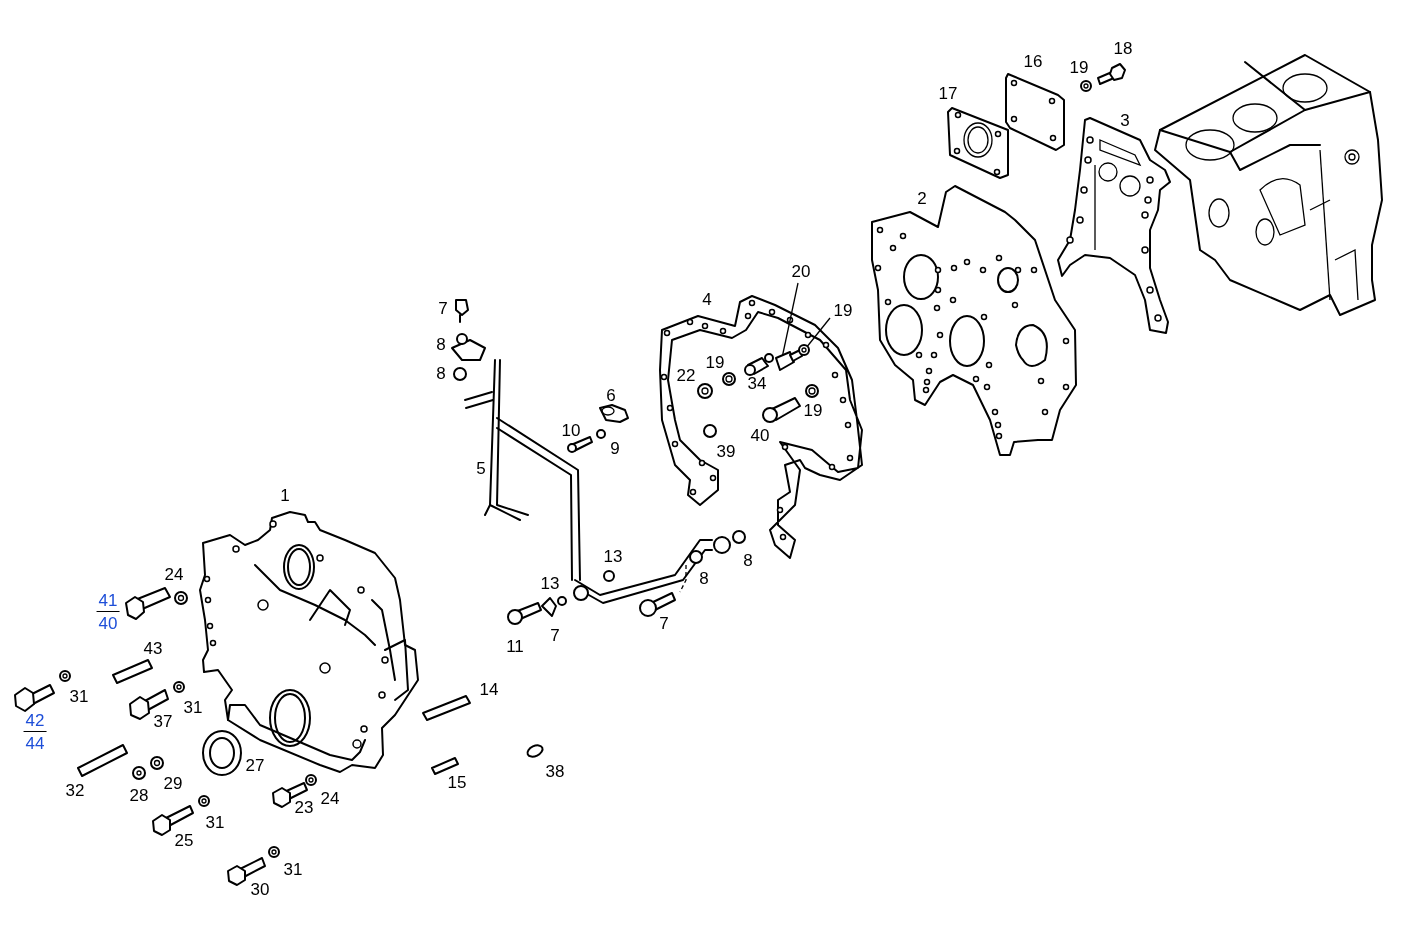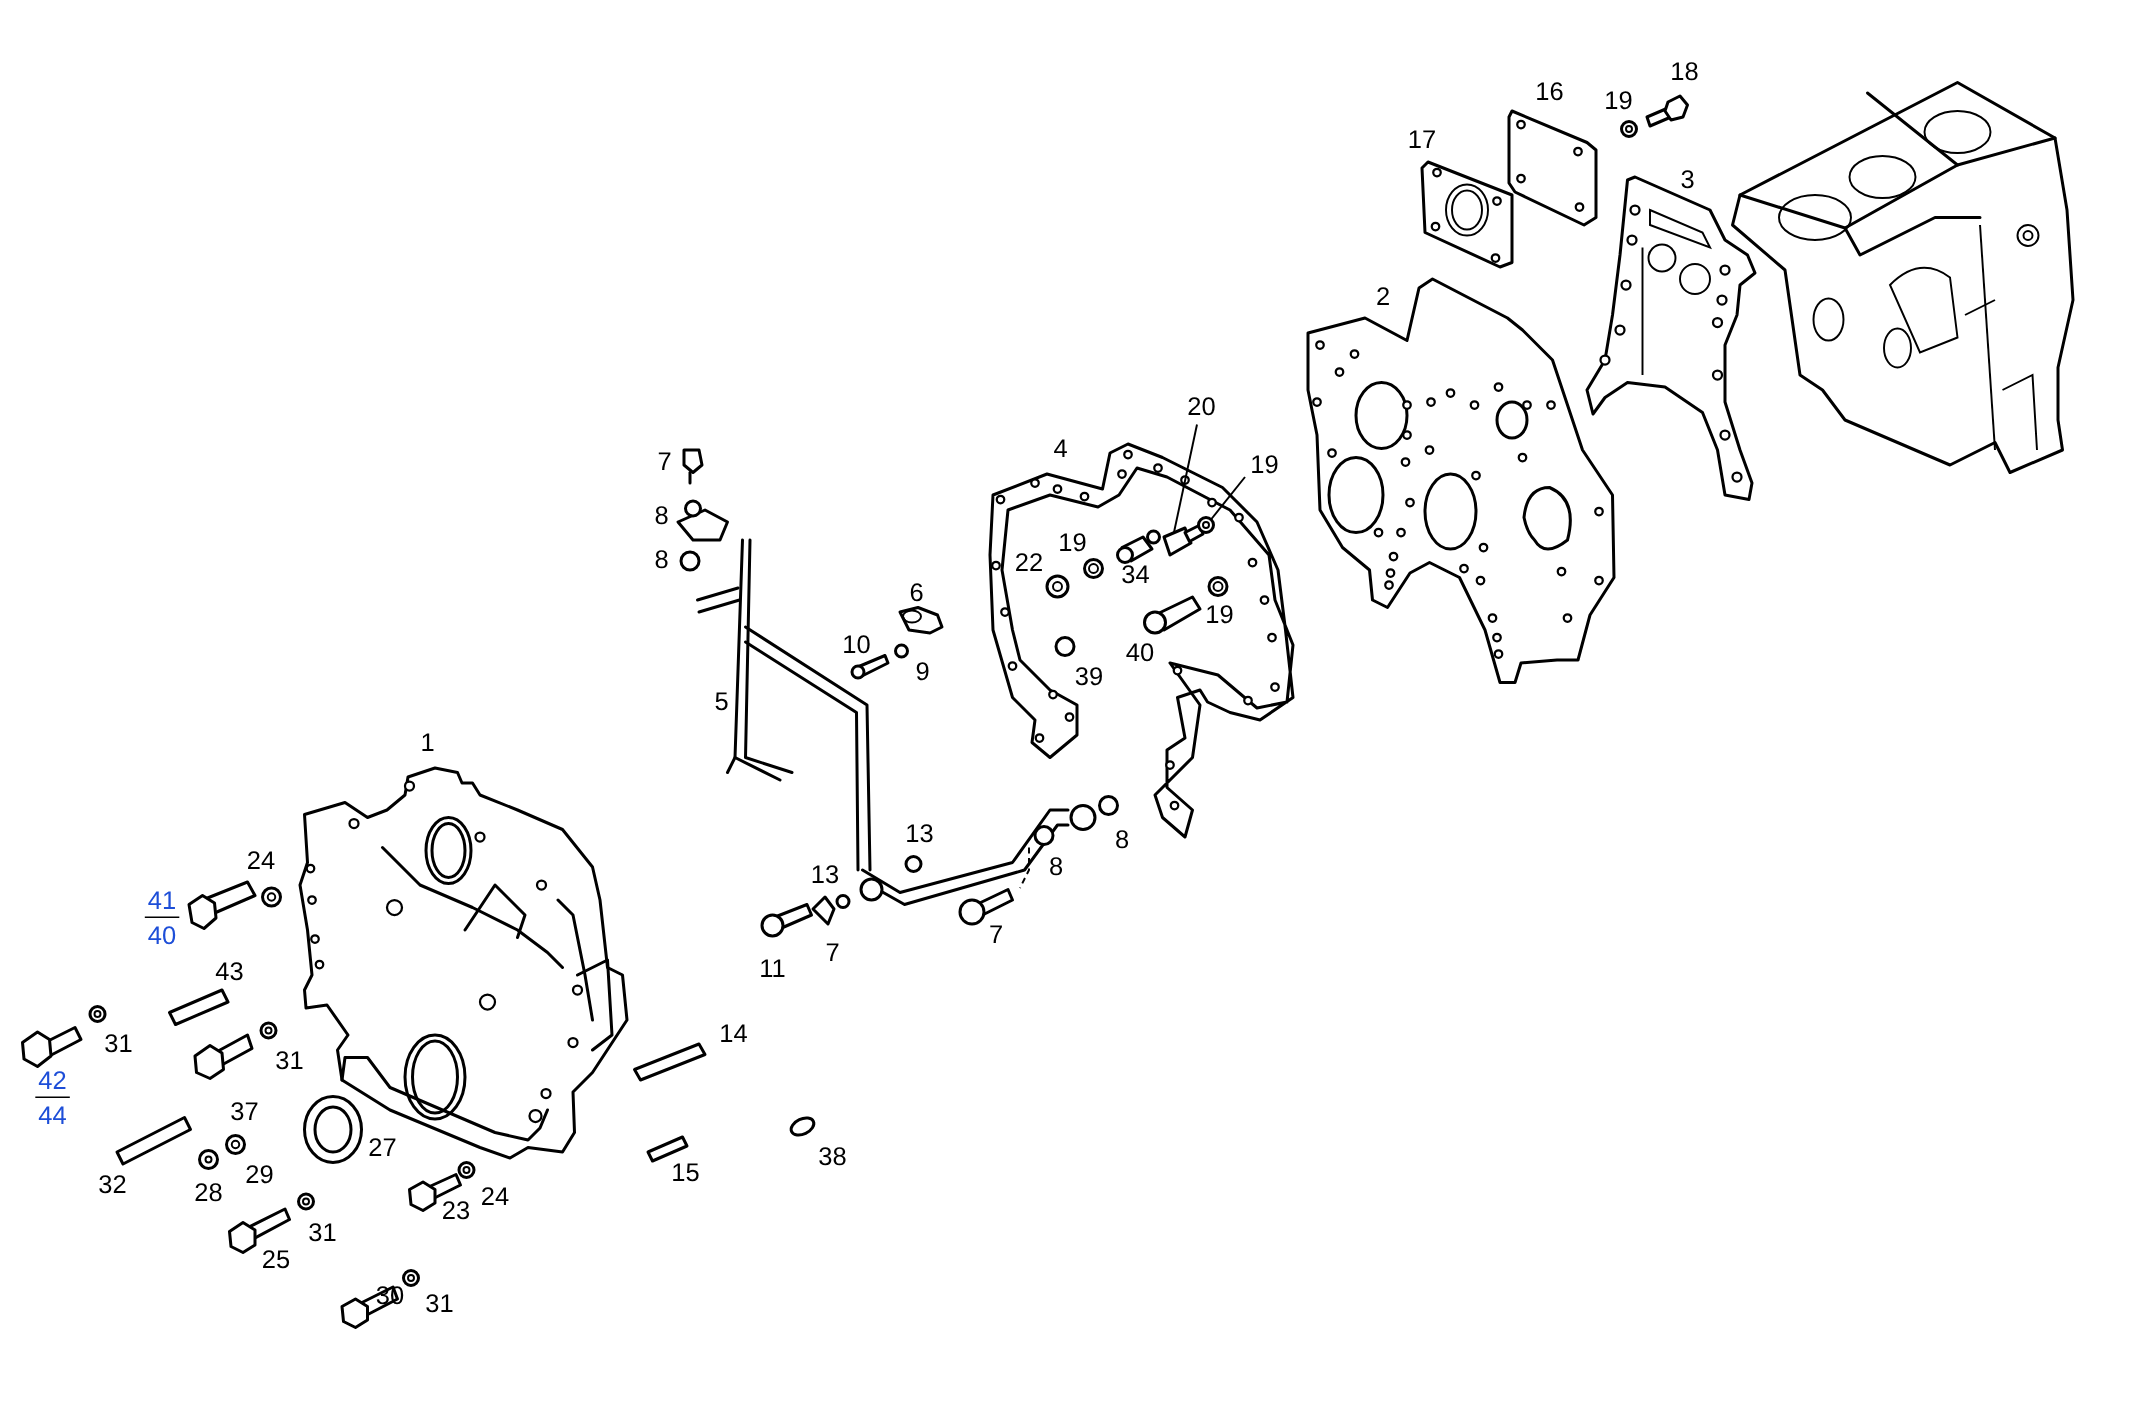--- a/index.html
+++ b/index.html
@@ -383,28 +383,28 @@
 <span class="lbl" style="left:801px;top:271px">20</span>
 <span class="lbl" style="left:726px;top:451px">39</span>
 <span class="lbl" style="left:686px;top:375px">22</span>
 <span class="lbl" style="left:304px;top:807px">23</span>
 <span class="lbl" style="left:174px;top:574px">24</span>
 <span class="lbl" style="left:330px;top:798px">24</span>
 <span class="lbl" style="left:184px;top:840px">25</span>
 <span class="lbl" style="left:255px;top:765px">27</span>
 <span class="lbl" style="left:139px;top:795px">28</span>
 <span class="lbl" style="left:173px;top:783px">29</span>
-<span class="lbl" style="left:260px;top:864px">30</span>
+<span class="lbl" style="left:260px;top:889px">30</span>
 <span class="lbl" style="left:79px;top:696px">31</span>
 <span class="lbl" style="left:193px;top:707px">31</span>
 <span class="lbl" style="left:215px;top:822px">31</span>
 <span class="lbl" style="left:293px;top:869px">31</span>
 <span class="lbl" style="left:75px;top:790px">32</span>
 <span class="lbl" style="left:757px;top:383px">34</span>
-<span class="lbl" style="left:163px;top:741px">37</span>
+<span class="lbl" style="left:163px;top:721px">37</span>
 <span class="lbl" style="left:555px;top:771px">38</span>
 <span class="lbl" style="left:760px;top:435px">40</span>
 <span class="lbl" style="left:153px;top:648px">43</span>
 
 <div class="frac" style="left:108px;top:612px">
   <span class="top">41</span>
   <span class="bot">40</span>
 </div>
 <div class="frac" style="left:35px;top:732px">
   <span class="top">42</span>

